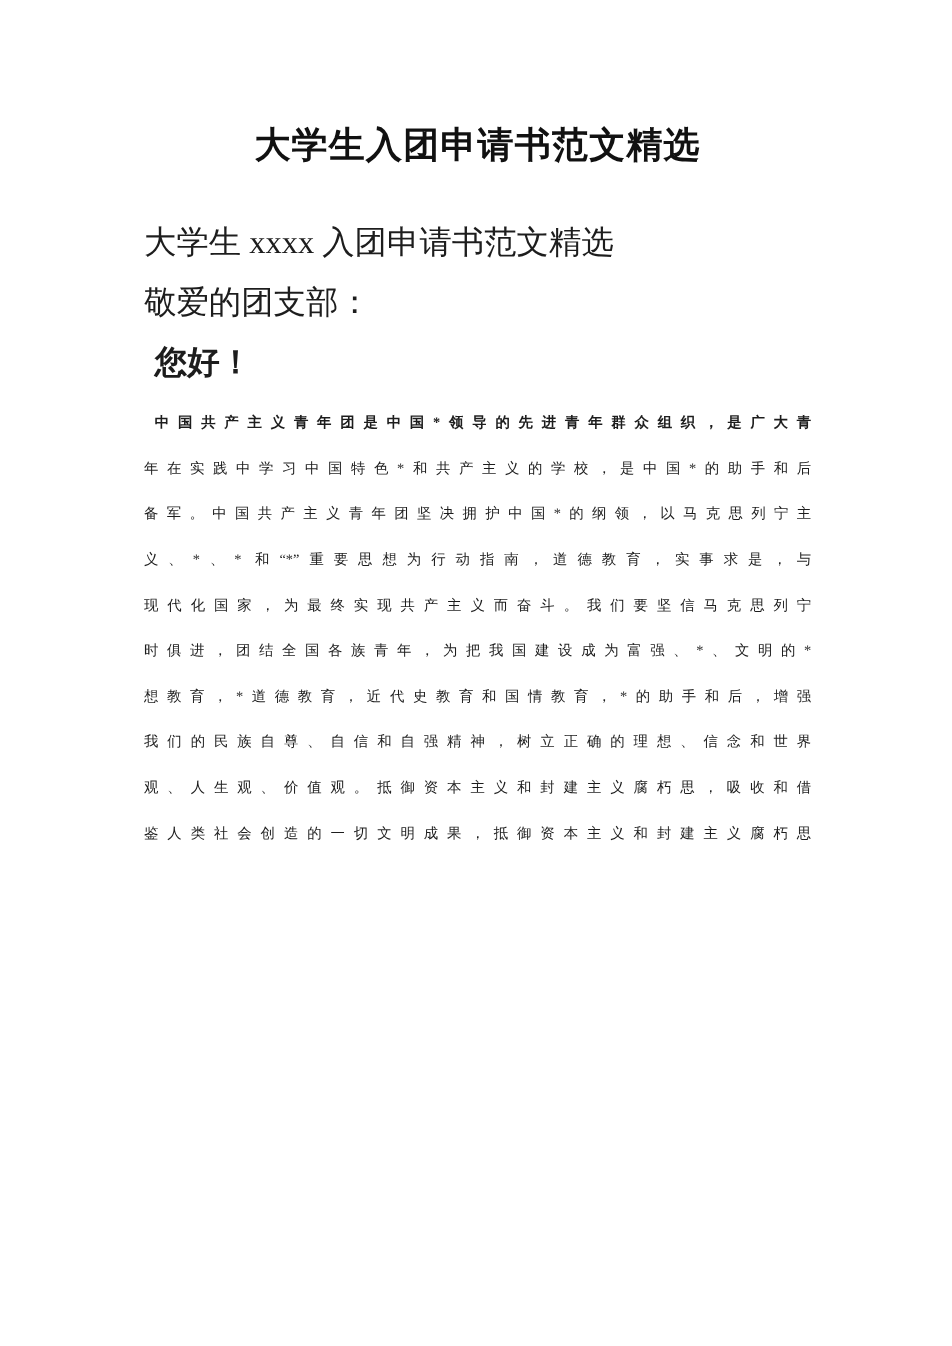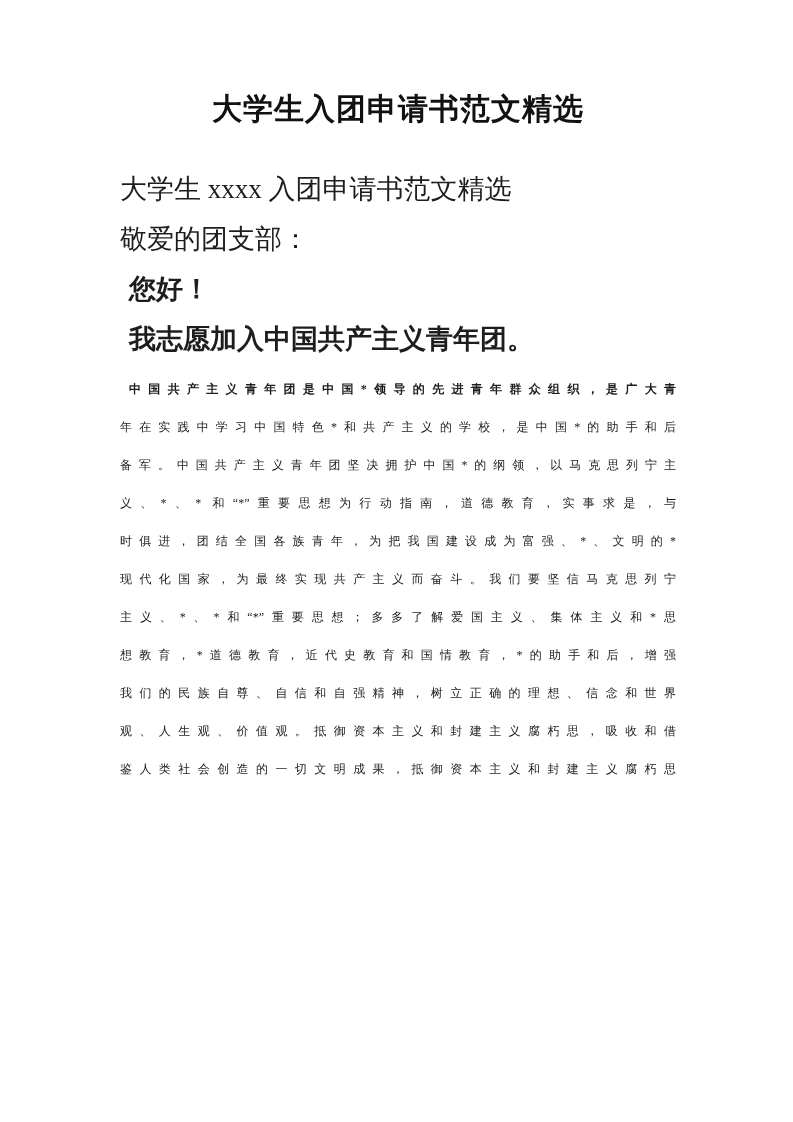--- a/index.html
+++ b/index.html
@@ -20,21 +20,21 @@
     box-sizing: content-box;
     padding: 86px 117px 0 120px;
     width: 556px;
   }
   .doc-title {
     font-size: 30px;
     font-weight: bold;
     line-height: 46px;
     text-align: center;
     letter-spacing: 1px;
-    margin: 0 0 38px 0;
+    margin: 13px 0 38px 0;
     color: #111111;
   }
   .block {
     font-size: 27px;
     line-height: 38px;
     margin: 0 0 12px 0;
     white-space: nowrap;
   }
   .para {
     margin: 0 0 12px 0;
@@ -58,30 +58,28 @@
   <div class="content">
 
     <h1 class="doc-title">大学生入团申请书范文精选</h1>
 
     <div class="block">大学生 xxxx 入团申请书范文精选</div>
 
     <div class="block">敬爱的团支部：</div>
 
     <div class="block indent">您好！</div>
 
-    <div class="block indent">我志愿加入中国共产主义青年团。</div>
 
     <div class="para">
       <div class="line indent">中国共产主义青年团是中国*领导的先进青年群众组织，是广大青</div>
       <div class="line">年在实践中学习中国特色*和共产主义的学校，是中国*的助手和后</div>
       <div class="line">备军。中国共产主义青年团坚决拥护中国*的纲领，以马克思列宁主</div>
       <div class="line">义、*、* 和“*”重要思想为行动指南，道德教育，实事求是，与</div>
+      <div class="line">现代化国家，为最终实现共产主义而奋斗。我们要坚信马克思列宁</div>
       <div class="line">时俱进，团结全国各族青年，为把我国建设成为富强、*、文明的*</div>
-      <div class="line">现代化国家，为最终实现共产主义而奋斗。我们要坚信马克思列宁</div>
-      <div class="line">主义、*、*和“*”重要思想；多多了解爱国主义、集体主义和*思</div>
       <div class="line">想教育，*道德教育，近代史教育和国情教育，*的助手和后，增强</div>
       <div class="line">我们的民族自尊、自信和自强精神，树立正确的理想、信念和世界</div>
       <div class="line">观、人生观、价值观。抵御资本主义和封建主义腐朽思，吸收和借</div>
       <div class="line">鉴人类社会创造的一切文明成果，抵御资本主义和封建主义腐朽思</div>
 
     </div>
 
   </div>
 </div>
 

